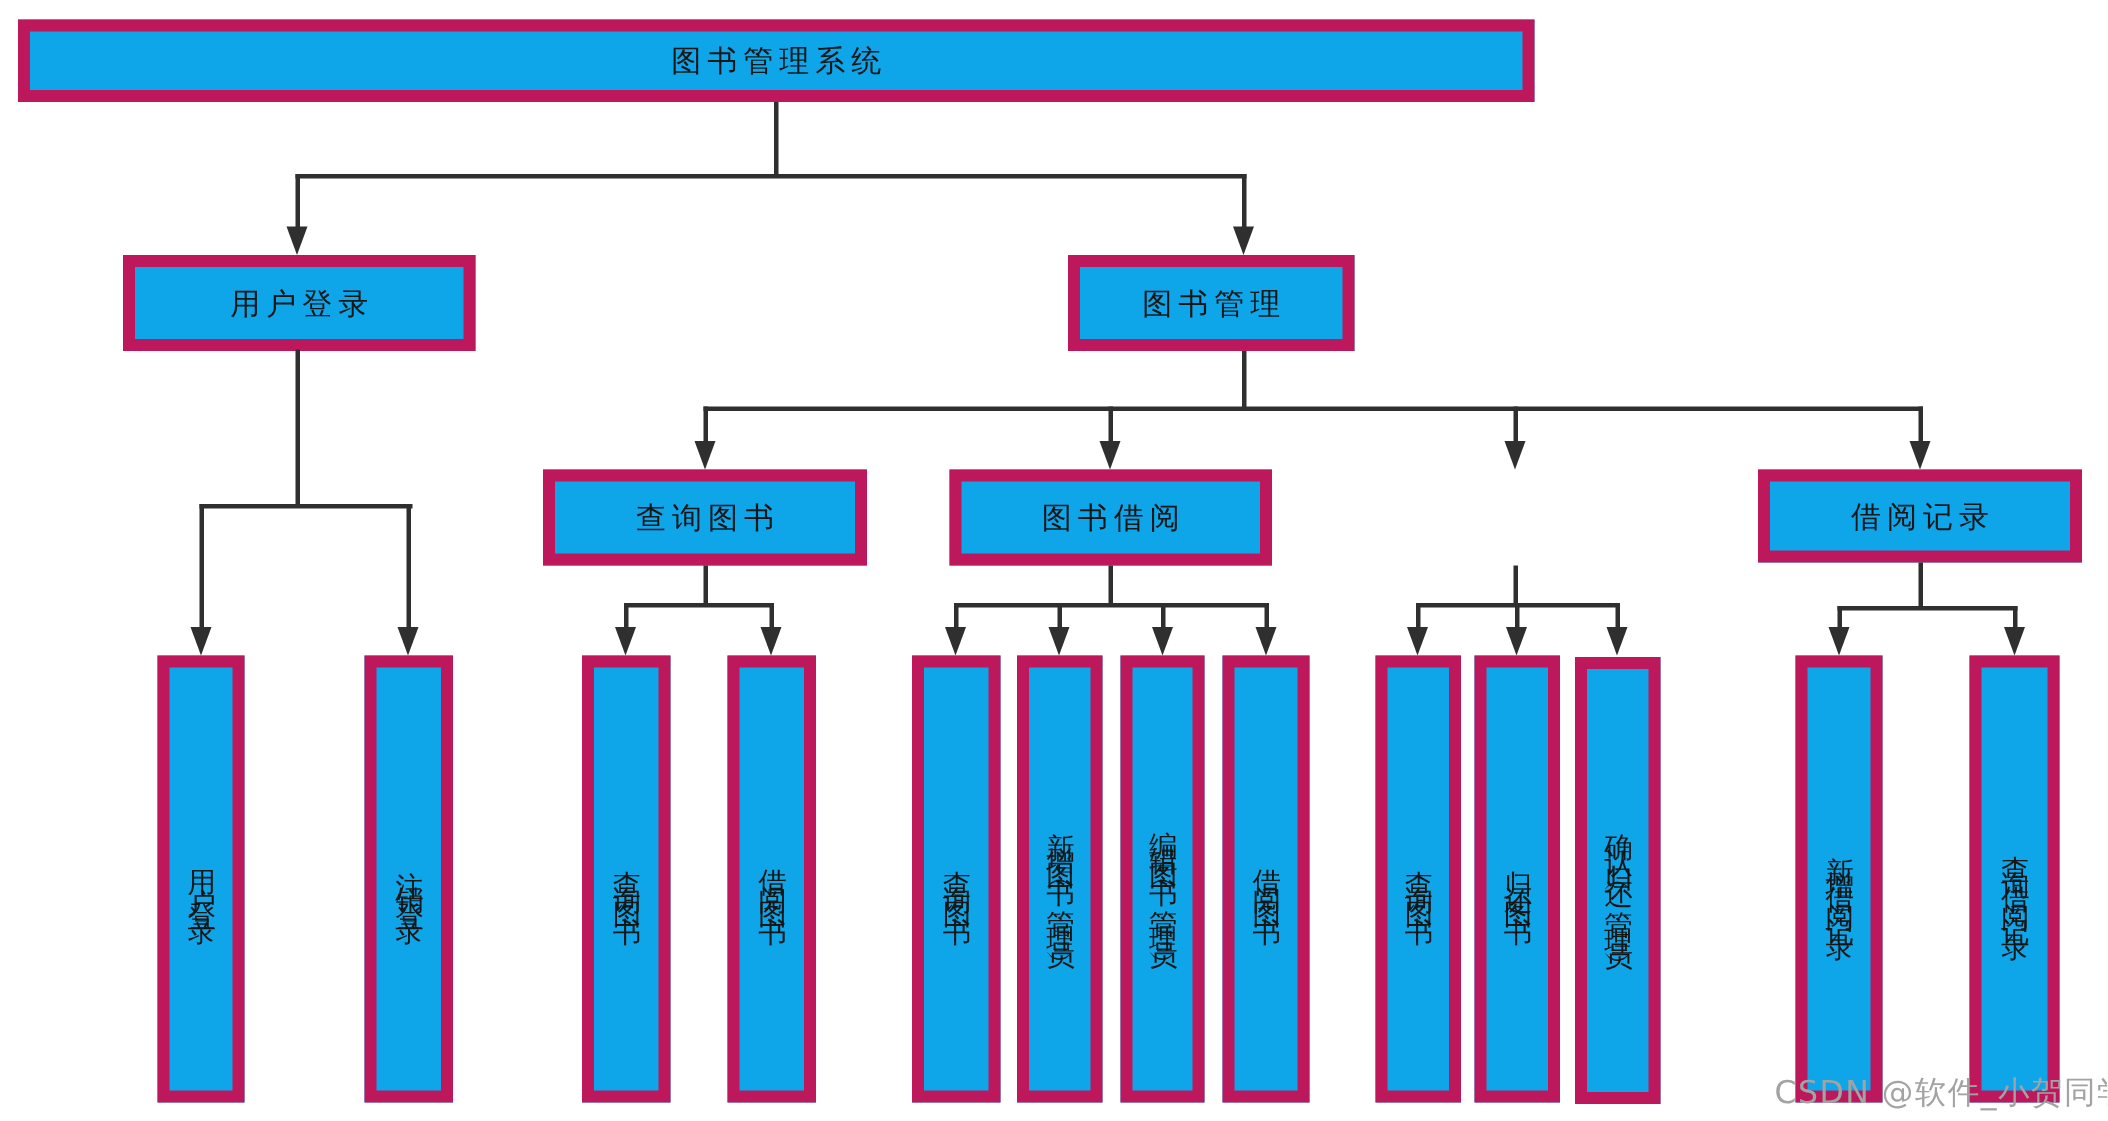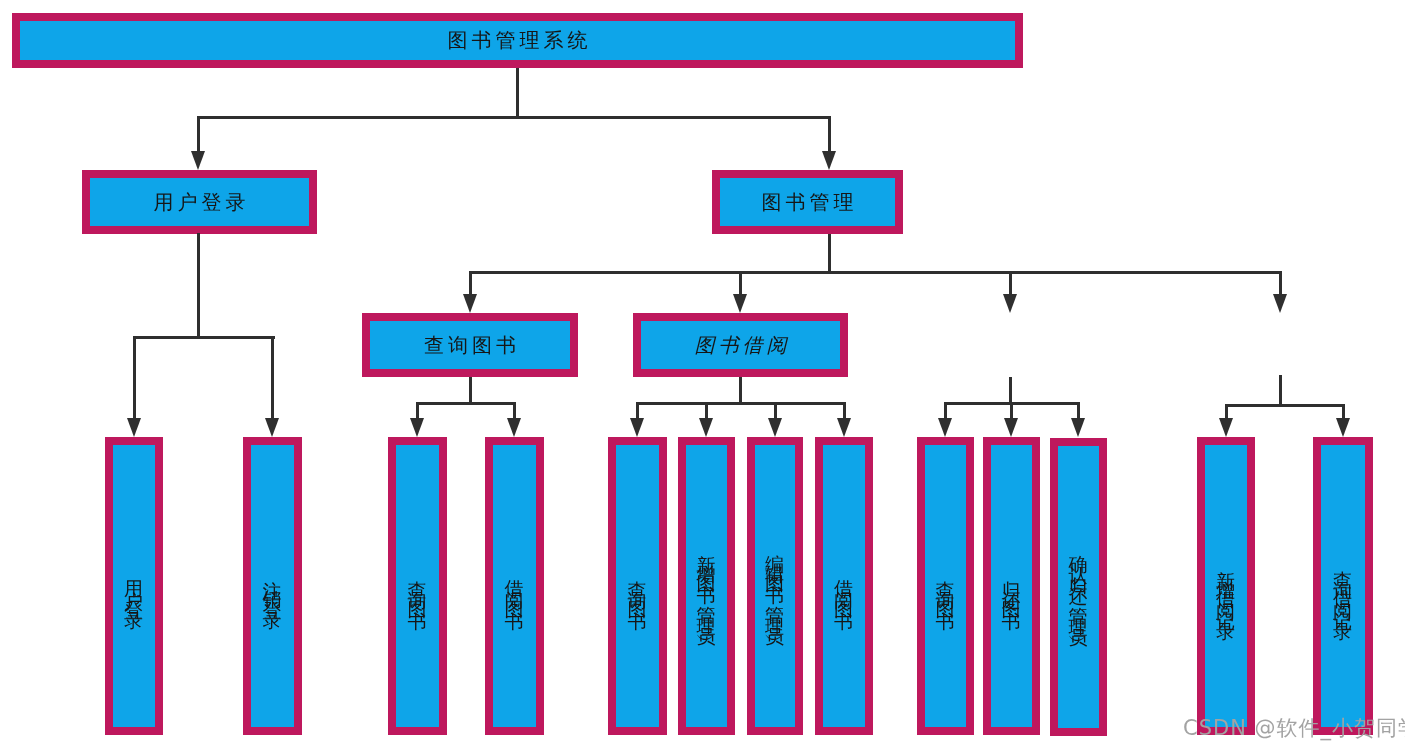--- a/index.html
+++ b/index.html
@@ -58,22 +58,25 @@
   <div class="vl" style="left:739px;top:271px;width:3px;height:28px;"></div>
   <div class="ah" style="left:733px;top:294px;"></div>
   <div class="vl" style="left:1009px;top:271px;width:3px;height:28px;"></div>
   <div class="ah" style="left:1003px;top:294px;"></div>
   <div class="vl" style="left:1278.5px;top:271px;width:3px;height:28px;"></div>
   <div class="ah" style="left:1272.5px;top:294px;"></div>
 
   <div class="node hdr" style="left:362px;top:313px;width:216px;height:64px;">
     <span class="lbl">查询图书</span>
   </div>
-  <div class="node hdr" style="left:633px;top:313px;width:215px;height:64px;font-style:italic;">
+  <div class="node hdr" style="left:633px;top:313px;width:215px;height:64px;">
     <span class="lbl">图书借阅</span>
+  </div>
+  <div class="node hdr" style="left:1172px;top:313px;width:216px;height:62px;">
+    <span class="lbl">借阅记录</span>
   </div>
 
   <div class="vl" style="left:196.5px;top:233px;width:3px;height:105px;"></div>
   <div class="hl" style="left:132.5px;top:335.5px;width:142px;height:3px;"></div>
   <div class="vl" style="left:132.5px;top:335.5px;width:3px;height:85px;"></div>
   <div class="ah" style="left:126.5px;top:418px;"></div>
   <div class="vl" style="left:271px;top:335.5px;width:3px;height:85px;"></div>
   <div class="ah" style="left:265px;top:418px;"></div>
 
   <div class="vl" style="left:468.5px;top:377px;width:3px;height:27px;"></div>

